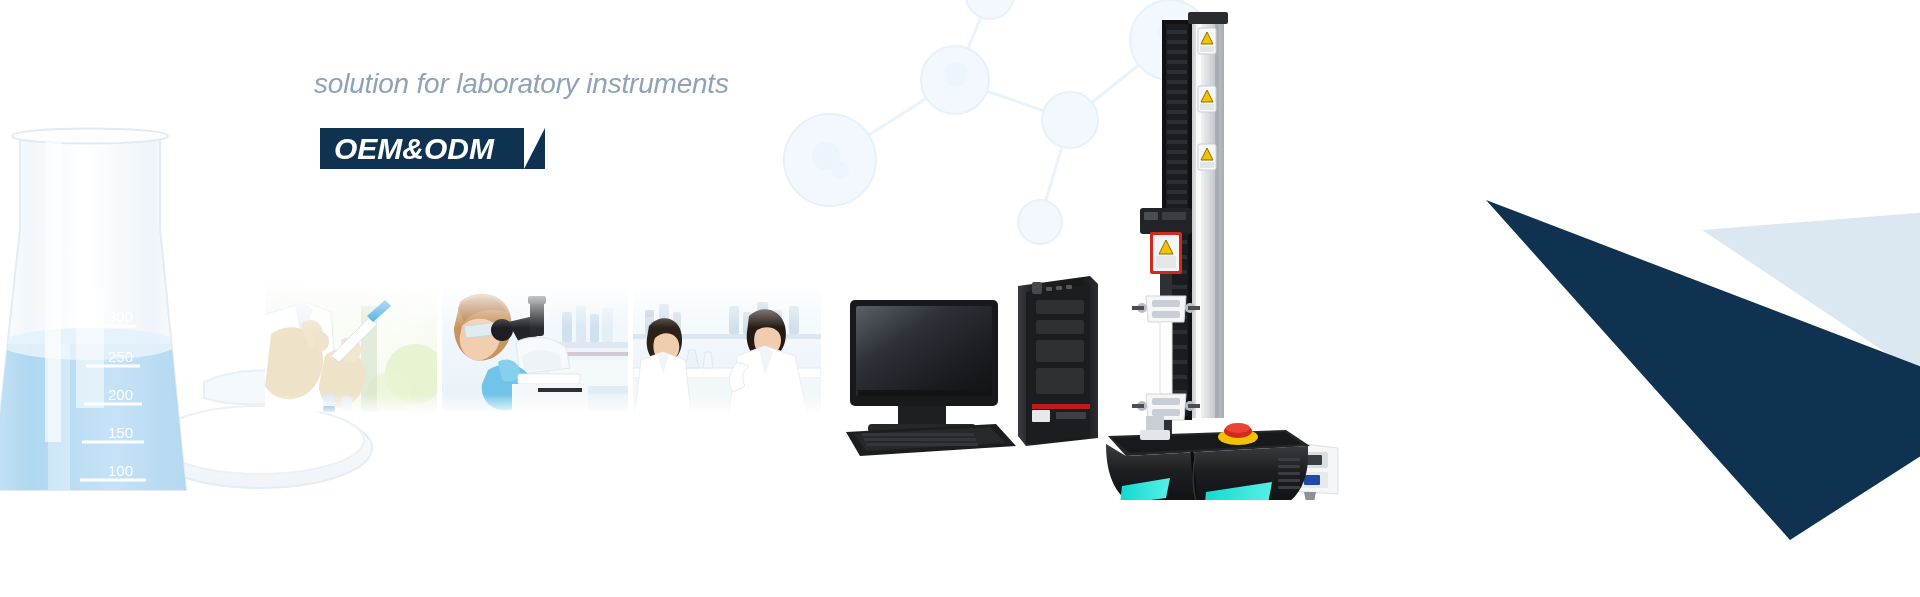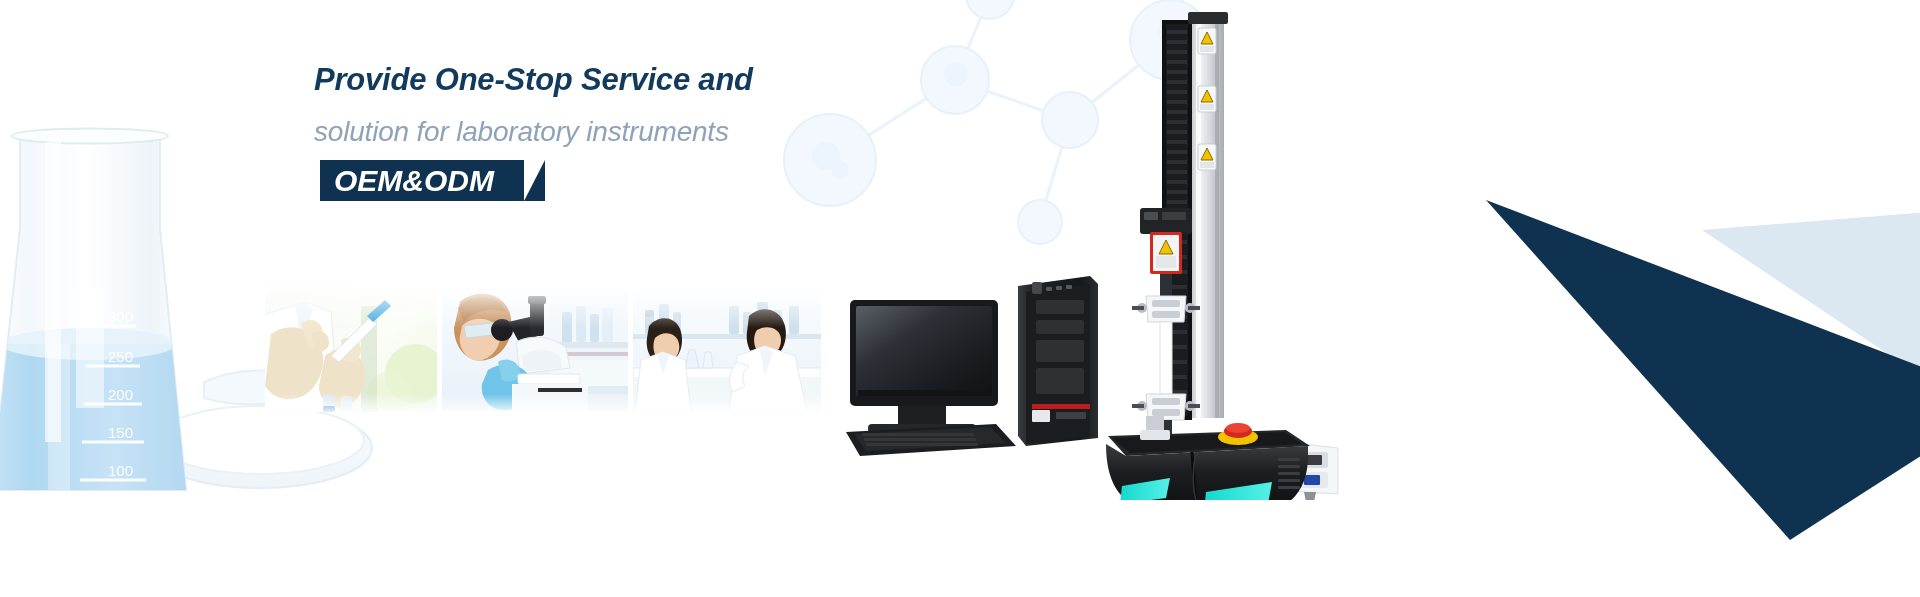--- a/index.html
+++ b/index.html
@@ -60,21 +60,21 @@
     font-style: italic;
     font-weight: normal;
     color: #8ea2b8;
     letter-spacing: -0.2px;
     line-height: 48px;
     margin-top: 4px;
     white-space: nowrap;
   }
   .badge-wrap {
     position: relative;
-    margin-top: 4px;
+    margin-top: 20px;
     display: inline-block;
   }
   .badge-shape {
     position: relative;
     display: inline-block;
     height: 41px;
     background: #0f3251;
     padding: 0 30px 0 14px;
     margin-left: 6px;
   }
@@ -243,21 +243,20 @@
         <text x="118" y="254">250</text>
         <text x="118" y="292">200</text>
         <text x="118" y="330">150</text>
         <text x="118" y="368">100</text>
         <text x="74" y="214" font-size="14">mL</text>
       </g>
     </g>
   </svg>
 
   <div class="headline-block">
-    <div class="headline-line1">Provide One-Stop Service and</div>
     <div class="headline-line2">solution for laboratory instruments</div>
     <div class="badge-wrap">
       <div class="badge-shape">
         <span class="badge-text">OEM&amp;ODM</span>
       </div>
     </div>
   </div>
 
   <div class="photo-strip">
 

